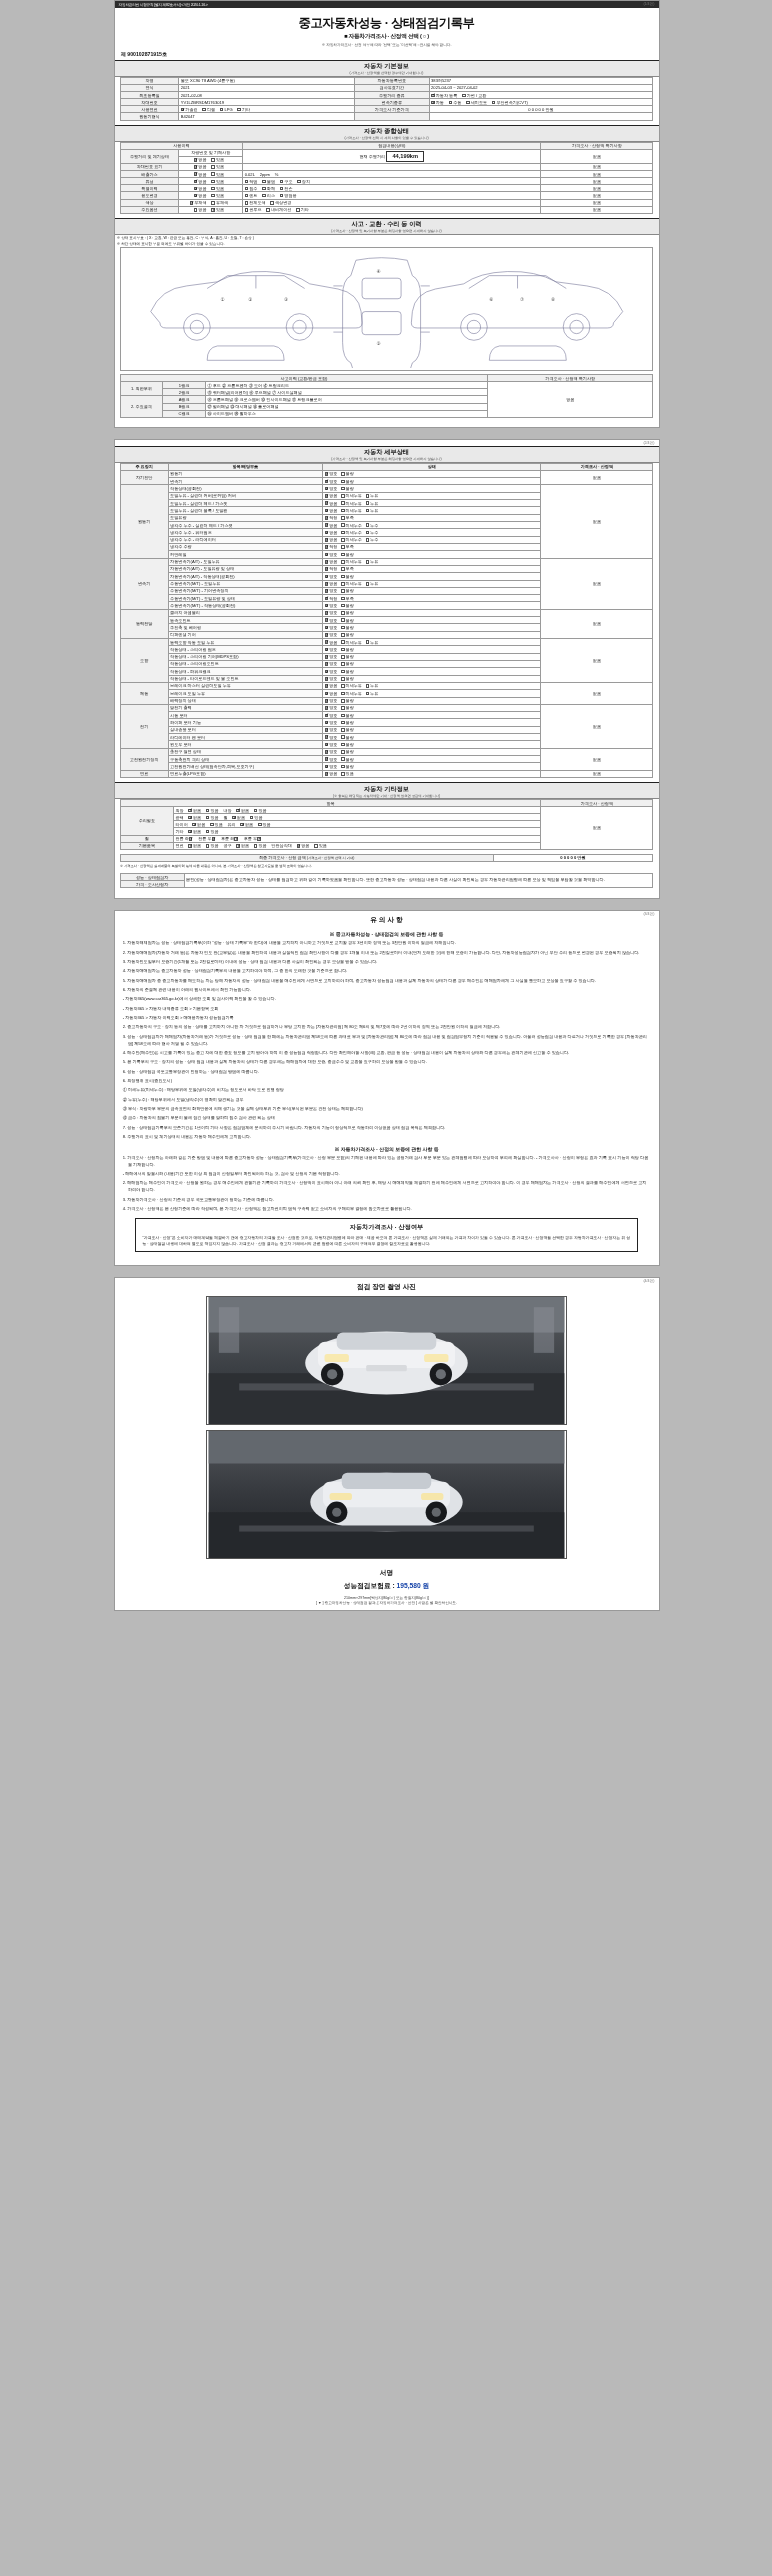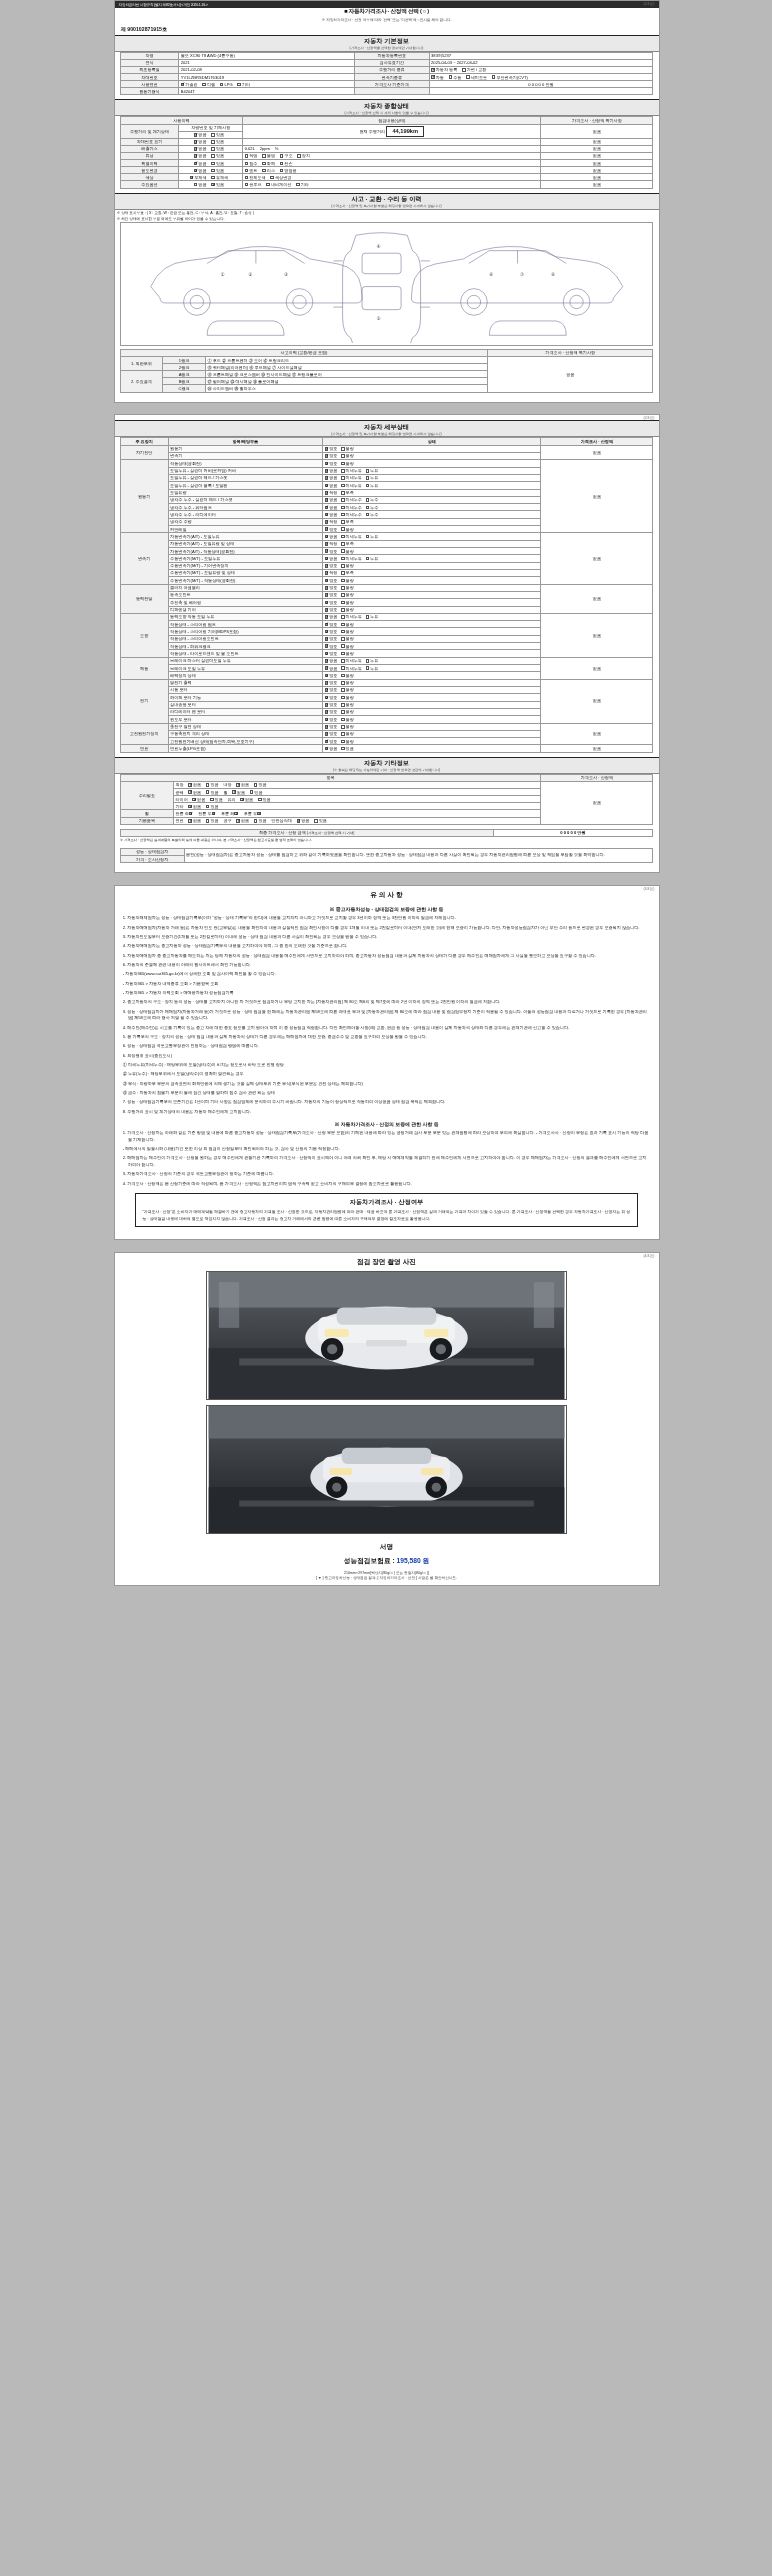--- a/index.html
+++ b/index.html
@@ -98,20 +98,21 @@
   .xs { font-size:3.3px; }
   .b { font-weight:bold; }
 </style>
 </head>
 <body>
 
 <div class="page">
   <div class="topbar">자동차관리법 시행규칙 [별지 제82호서식] &lt;개정 2020.1.16.&gt;</div>
   <div class="pg-mark">(1/4면)</div>
 
+  <div class="doc-title">중고자동차성능 · 상태점검기록부</div>
   <div class="doc-sub">■ 자동차가격조사 · 산정액 선택 ( ○ )</div>
   <div class="doc-sub2">※ 자동차가격조사 · 산정 여부에 따라 ‘선택’ 또는 ‘미선택’에 ○표시를 해야 합니다.</div>
   <div class="doc-no">제 900102871915호</div>
 
   <div class="band">
     <span>자동차 기본정보</span>
     <span class="sub">(가격조사 · 산정액을 선택한 경우에만 기재합니다)</span>
   </div>
   <div class="wrap">
     <table class="g">

